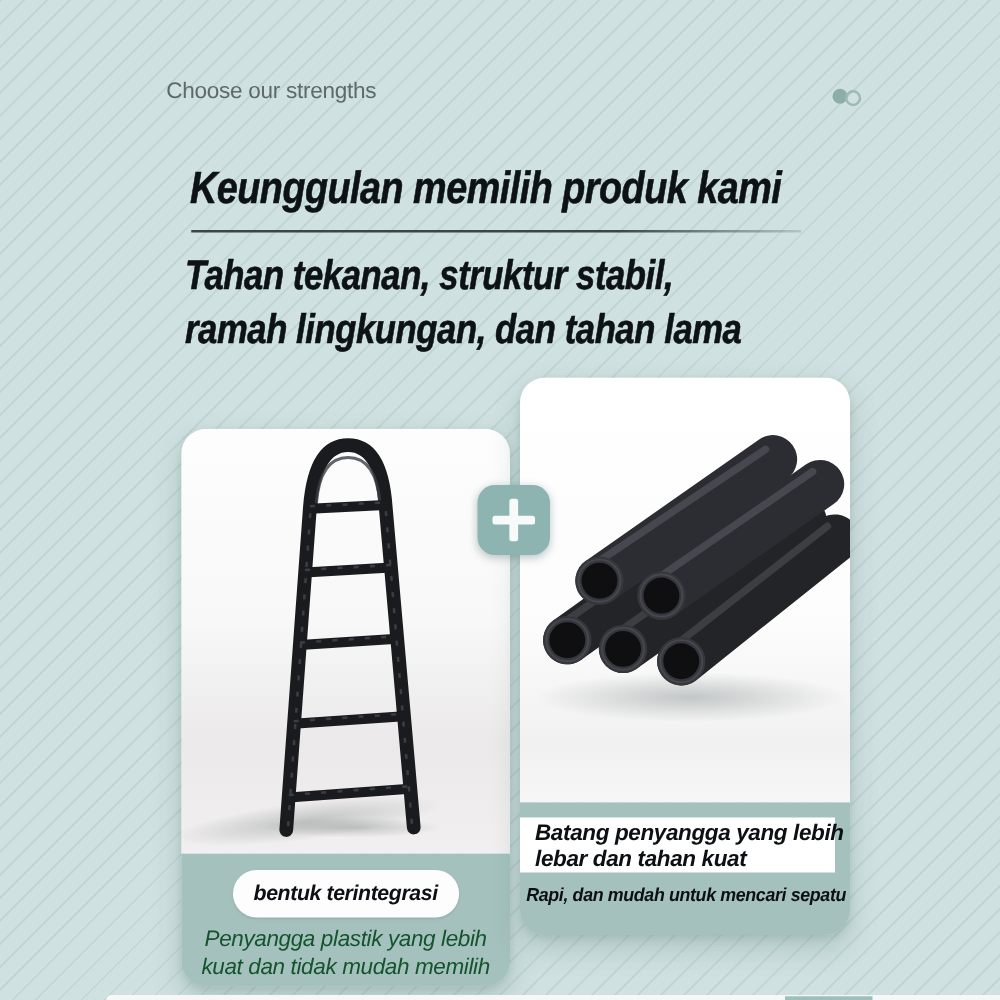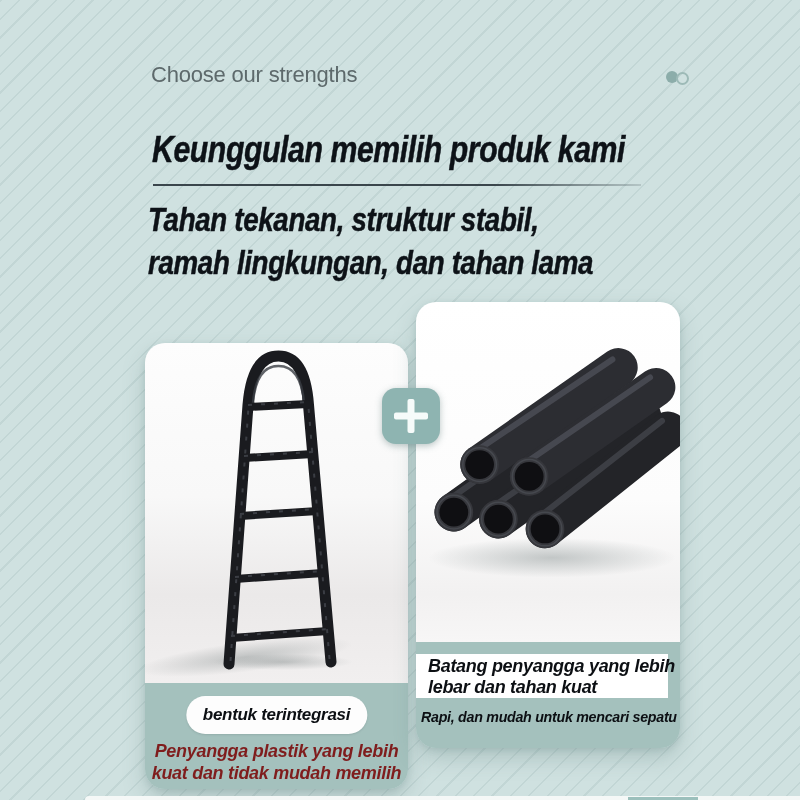--- a/index.html
+++ b/index.html
@@ -5,22 +5,22 @@
   html,body{margin:0;padding:0;}
   body{width:800px;height:800px;font-family:"Liberation Sans","DejaVu Sans",sans-serif;}
   .banner{
     position:relative;width:800px;height:800px;overflow:hidden;
     background-color:var(--bg,#cfe1e0);
     background-image:repeating-linear-gradient(135deg,
       var(--stripe,#c2d6d5) 0px, var(--stripe,#c2d6d5) 1.6px,
       rgba(0,0,0,0) 1.6px, rgba(0,0,0,0) 13px);
   }
   .eyebrow{
-    position:absolute;left:151px;top:62px;
-    font-size:22px;letter-spacing:-0.2px;color:var(--eyebrow-gray,#5d696b);
+    position:absolute;left:133px;top:62px;
+    font-size:18px;letter-spacing:-0.2px;color:var(--eyebrow-gray,#5d696b);
   }
   .circles-icon{position:absolute;left:664px;top:70px;width:30px;height:14px;}
   .circle-filled{position:absolute;left:2px;top:1px;width:12px;height:12px;border-radius:50%;background:#8cadaa;}
   .circle-outline{position:absolute;left:12px;top:2px;width:9px;height:9px;border-radius:50%;border:2px solid #9dbab7;background:transparent;}
   .title{
     position:absolute;left:152px;top:129px;
     font-size:36px;font-weight:700;font-style:italic;
     color:var(--title-ink,#0d1217);letter-spacing:-0.5px;white-space:nowrap;
     transform:scaleX(0.84);transform-origin:left top;
     -webkit-text-stroke:0.5px currentColor;
@@ -49,22 +49,22 @@
   .caption-area{position:relative;width:100%;height:106px;background:var(--panel-teal,#a4c1bd);}
   .badge-pill{
     position:absolute;left:50%;top:13px;transform:translateX(-50%);
     height:38px;padding:0 17px;border-radius:19px;background:#fdfdfd;
     display:flex;align-items:center;justify-content:center;
     font-size:17px;font-weight:700;font-style:italic;color:#0c0f13;
     letter-spacing:-0.3px;white-space:nowrap;box-shadow:0 1px 2px rgba(70,90,90,0.18);
   }
   .caption-left-text{
     position:absolute;left:0;top:57px;width:100%;text-align:center;
-    font-size:18px;line-height:22px;font-weight:700;font-style:italic;
-    color:#7f1d1d;letter-spacing:-0.3px;white-space:nowrap;
+    font-size:18px;line-height:22px;font-weight:400;font-style:italic;
+    color:#14532d;letter-spacing:-0.3px;white-space:nowrap;
   }
   .highlight-band{
     position:absolute;left:0;top:12px;width:252px;height:44px;background:#ffffff;
     font-size:18px;line-height:21px;font-weight:700;font-style:italic;
     color:#0c0f13;letter-spacing:-0.3px;padding:2px 0 0 12px;box-sizing:border-box;white-space:nowrap;
   }
   .caption-right-text{
     position:absolute;left:5px;top:66px;
     font-size:15px;font-weight:700;font-style:italic;color:#0c0f13;
     letter-spacing:-0.3px;white-space:nowrap;

